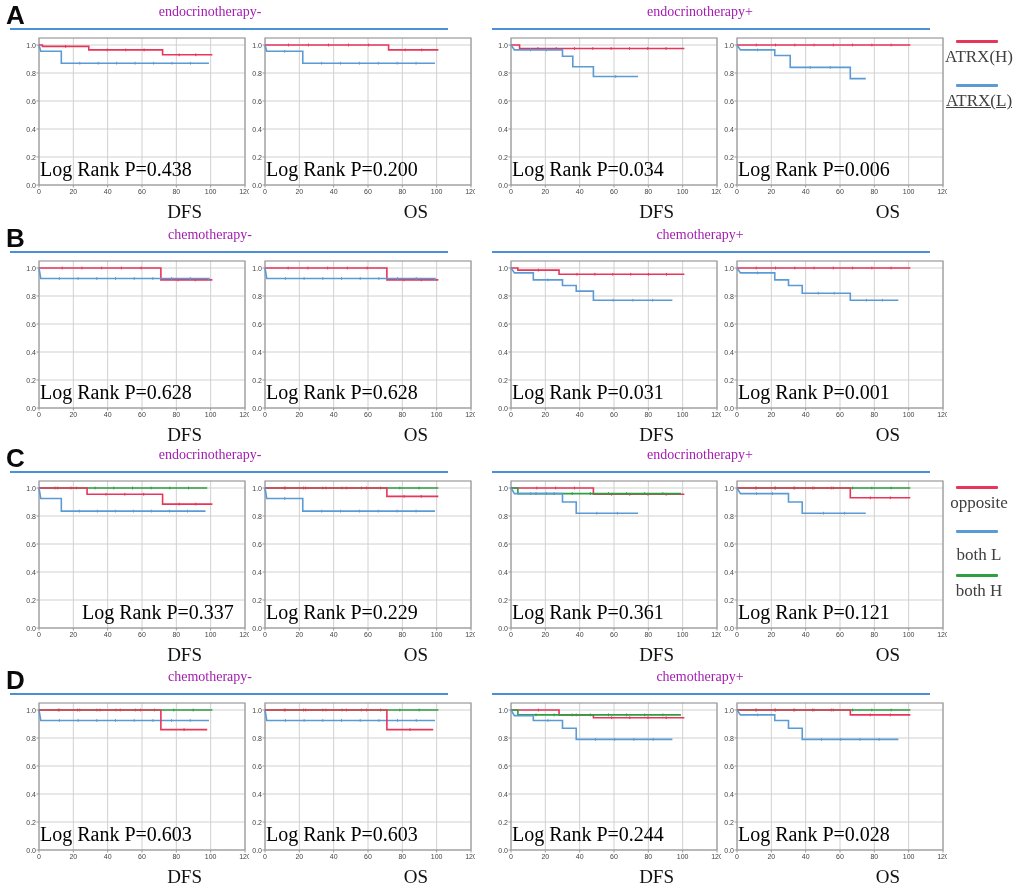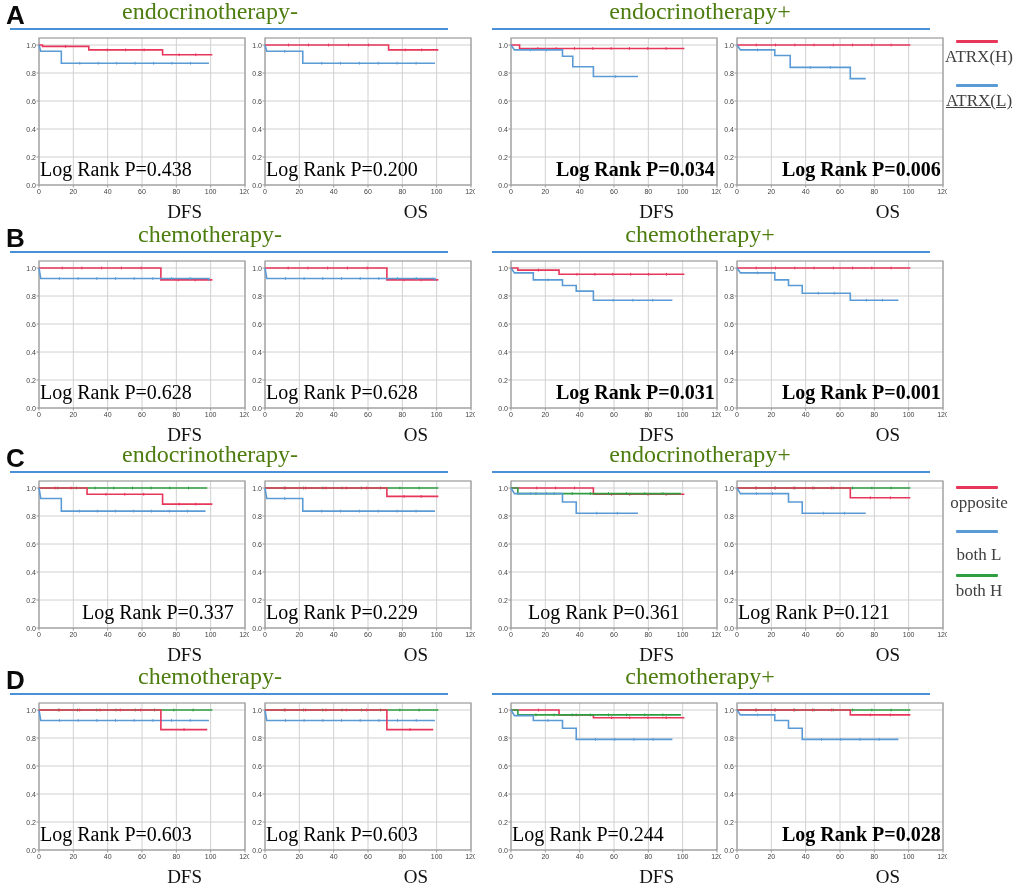--- a/index.html
+++ b/index.html
@@ -21,23 +21,23 @@
     font-size:26px;
     line-height:26px;
     letter-spacing:-0.5px;
     color:#0a0a0a;
   }
 
   .group-title{
     position:absolute;
     text-align:center;
     font-family:"Liberation Serif", serif;
-    font-size:24px;
+    font-size:14px;
     line-height:21px;
-    color:#4d7c0f;
+    color:#a21caf;
     white-space:nowrap;
   }
   .group-rule{
     position:absolute;
     height:2px;
     background:#4a90d9;
   }
 
   .plot{
     position:absolute;
@@ -45,21 +45,21 @@
   .plot svg{display:block;}
 
   .pval{
     position:absolute;
     font-family:"Liberation Serif", serif;
     font-size:20px;
     line-height:20px;
     white-space:nowrap;
     color:#000;
   }
-  .pval.bold{font-weight:bold;padding-left:44px;}
+  .pval.bold{font-weight:normal;}
 
   .axis-title{
     position:absolute;
     text-align:right;
     font-family:"Liberation Serif", serif;
     font-size:19px;
     line-height:20px;
     color:#111;
     white-space:nowrap;
   }
@@ -822,21 +822,21 @@
           <line x1="137.5888888888889" y1="13.199999999999994" x2="137.5888888888889" y2="15.999999999999995" stroke="#2f9e41" stroke-width="1"></line>
           <line x1="155.70925925925926" y1="13.199999999999994" x2="155.70925925925926" y2="15.999999999999995" stroke="#2f9e41" stroke-width="1"></line>
           <line x1="173.82962962962964" y1="13.199999999999994" x2="173.82962962962964" y2="15.999999999999995" stroke="#2f9e41" stroke-width="1"></line>
           <path d="M22.00 9.00 L25.43 14.60 L73.50 14.60 L73.50 23.00 L87.23 23.00 L87.23 34.20 L149.03 34.20" fill="none" stroke="#5b9bd5" stroke-width="1.6" stroke-linejoin="miter" stroke-linecap="butt"></path>
           <line x1="41.45555555555556" y1="13.199999999999994" x2="41.45555555555556" y2="15.999999999999995" stroke="#5b9bd5" stroke-width="1"></line>
           <line x1="57.477777777777774" y1="13.199999999999994" x2="57.477777777777774" y2="15.999999999999995" stroke="#5b9bd5" stroke-width="1"></line>
           <line x1="107.83333333333334" y1="32.80000000000002" x2="107.83333333333334" y2="35.600000000000016" stroke="#5b9bd5" stroke-width="1"></line>
           <line x1="128.43333333333334" y1="32.80000000000002" x2="128.43333333333334" y2="35.600000000000016" stroke="#5b9bd5" stroke-width="1"></line>
         </svg>
       </div>
-      <div class="pval" style="left: 512px; top: 159px; padding-left: 16px;">Log Rank P=0.361</div>
+      <div class="pval" style="left: 512px; top: 159px;">Log Rank P=0.361</div>
       <div class="axis-title" style="left: 554px; top: 202px; width: 120px;">DFS</div>
       <div class="plot" style="left: 715px; top: 36px;">
         <svg width="232" height="165" viewBox="0 0 232 165">
           <rect x="22" y="2" width="206" height="147" fill="#ffffff"></rect>
           <line x1="22" y1="2" x2="22" y2="149" stroke="#d0d0d0" stroke-width="1"></line>
           <line x1="56.33333333333333" y1="2" x2="56.33333333333333" y2="149" stroke="#d0d0d0" stroke-width="1"></line>
           <line x1="90.66666666666666" y1="2" x2="90.66666666666666" y2="149" stroke="#d0d0d0" stroke-width="1"></line>
           <line x1="125" y1="2" x2="125" y2="149" stroke="#d0d0d0" stroke-width="1"></line>
           <line x1="159.33333333333331" y1="2" x2="159.33333333333331" y2="149" stroke="#d0d0d0" stroke-width="1"></line>
           <line x1="193.66666666666669" y1="2" x2="193.66666666666669" y2="149" stroke="#d0d0d0" stroke-width="1"></line>

